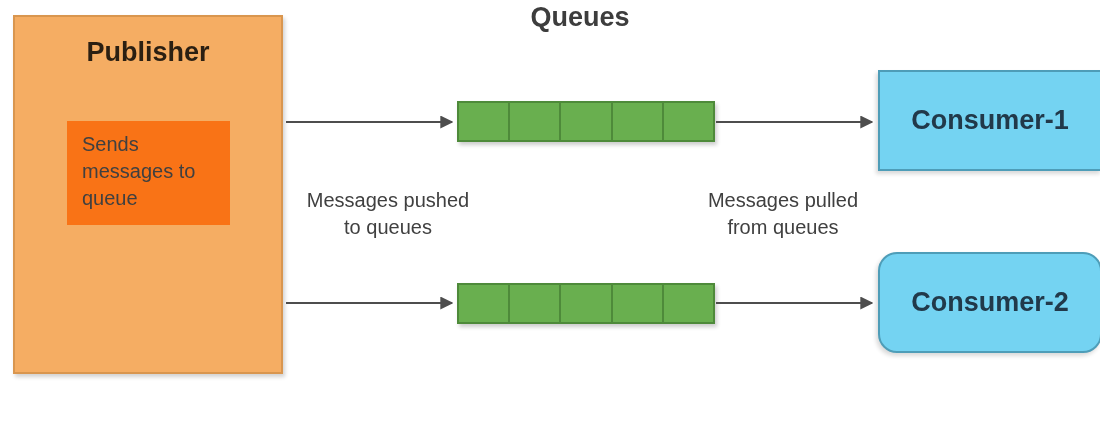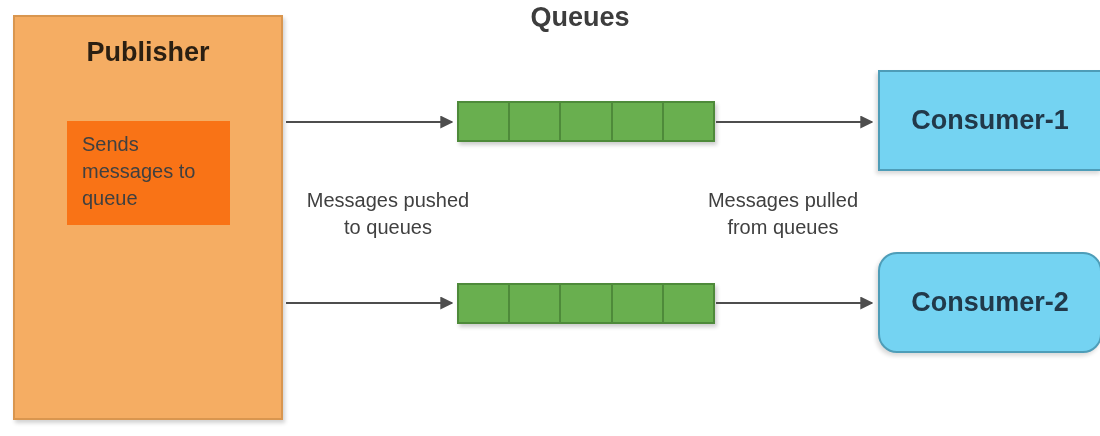--- a/index.html
+++ b/index.html
@@ -13,21 +13,21 @@
     width: 1100px;
     height: 436px;
     background: #ffffff;
     overflow: hidden;
   }
 
   
   .publisher {
     position: absolute;
     left: 13px; top: 15px;
-    width: 270px; height: 405px;
+    width: 270px; height: 359px;
     background: var(--publisher-fill);
     border: 2px solid var(--publisher-border);
     box-shadow: 2px 3px 4px rgba(0,0,0,0.18);
     box-sizing: border-box;
   }
   .publisher-title {
     margin-top: 20px;
     text-align: center;
     font-size: 27px;
     font-weight: bold;

